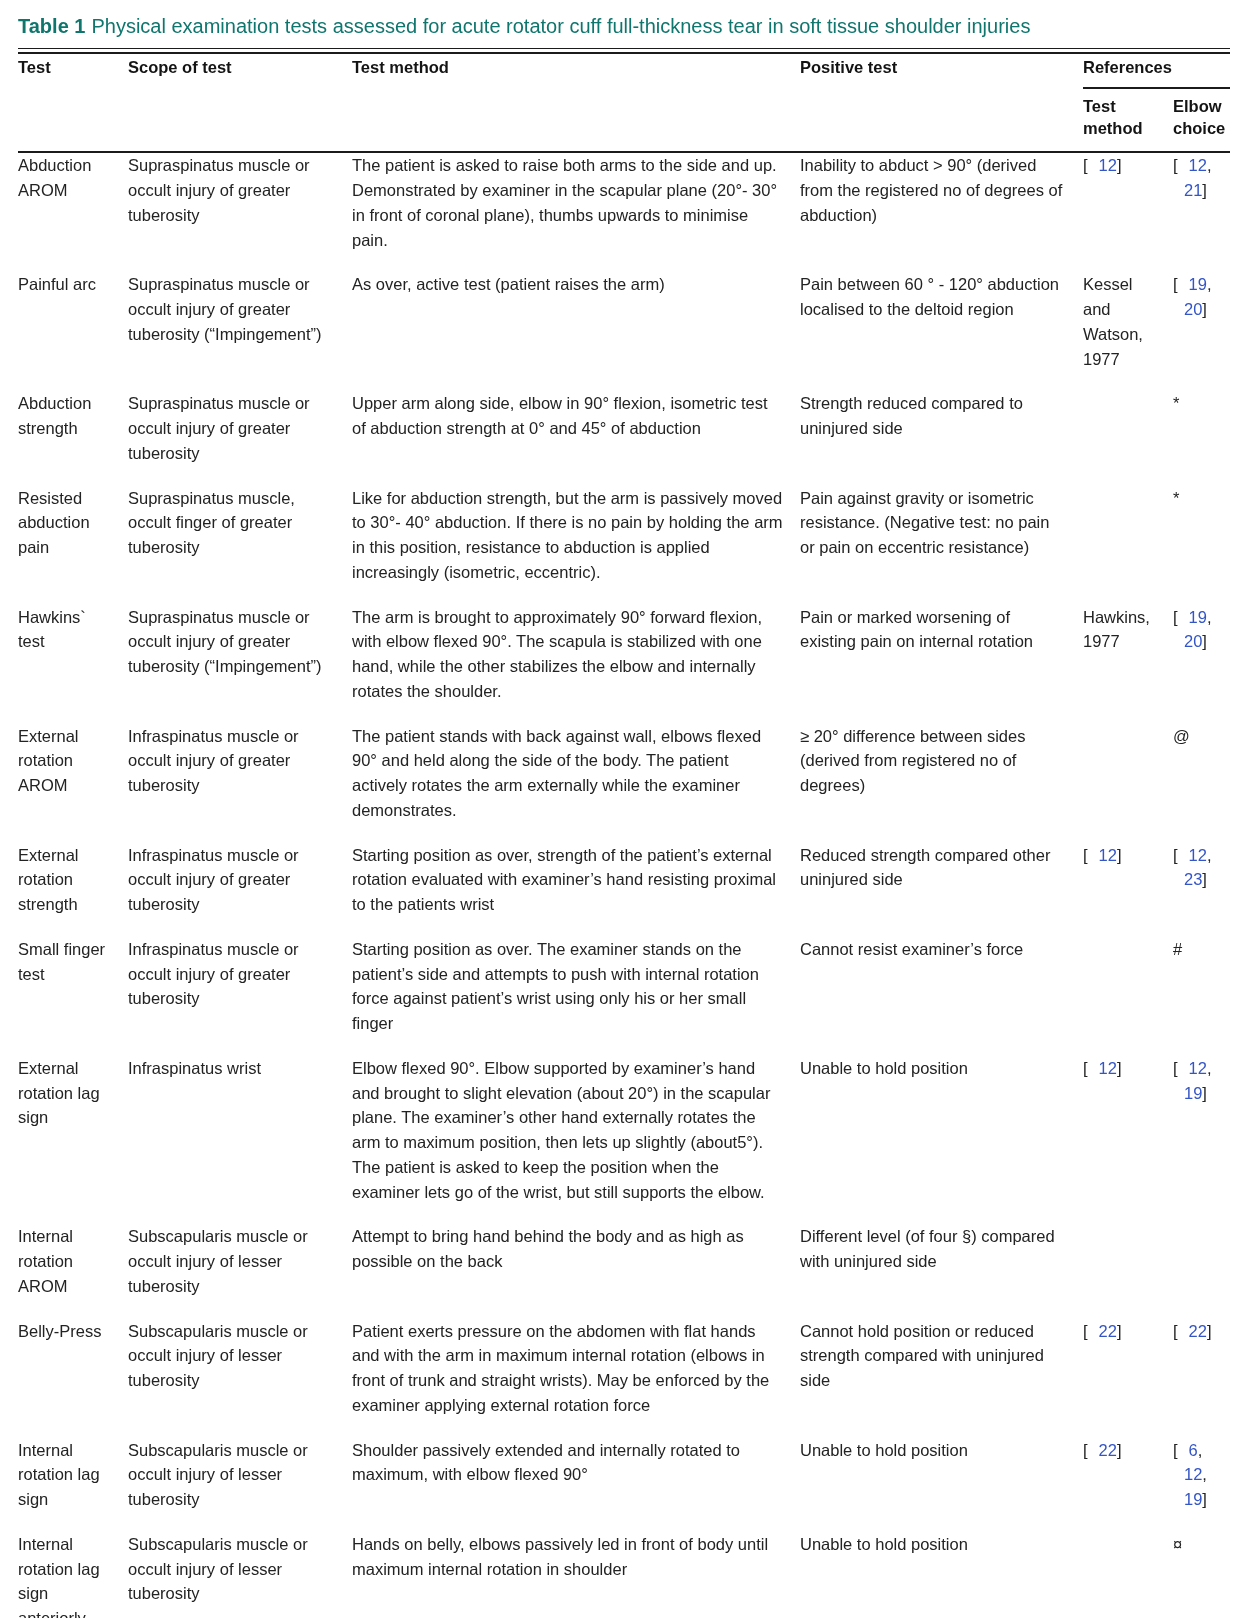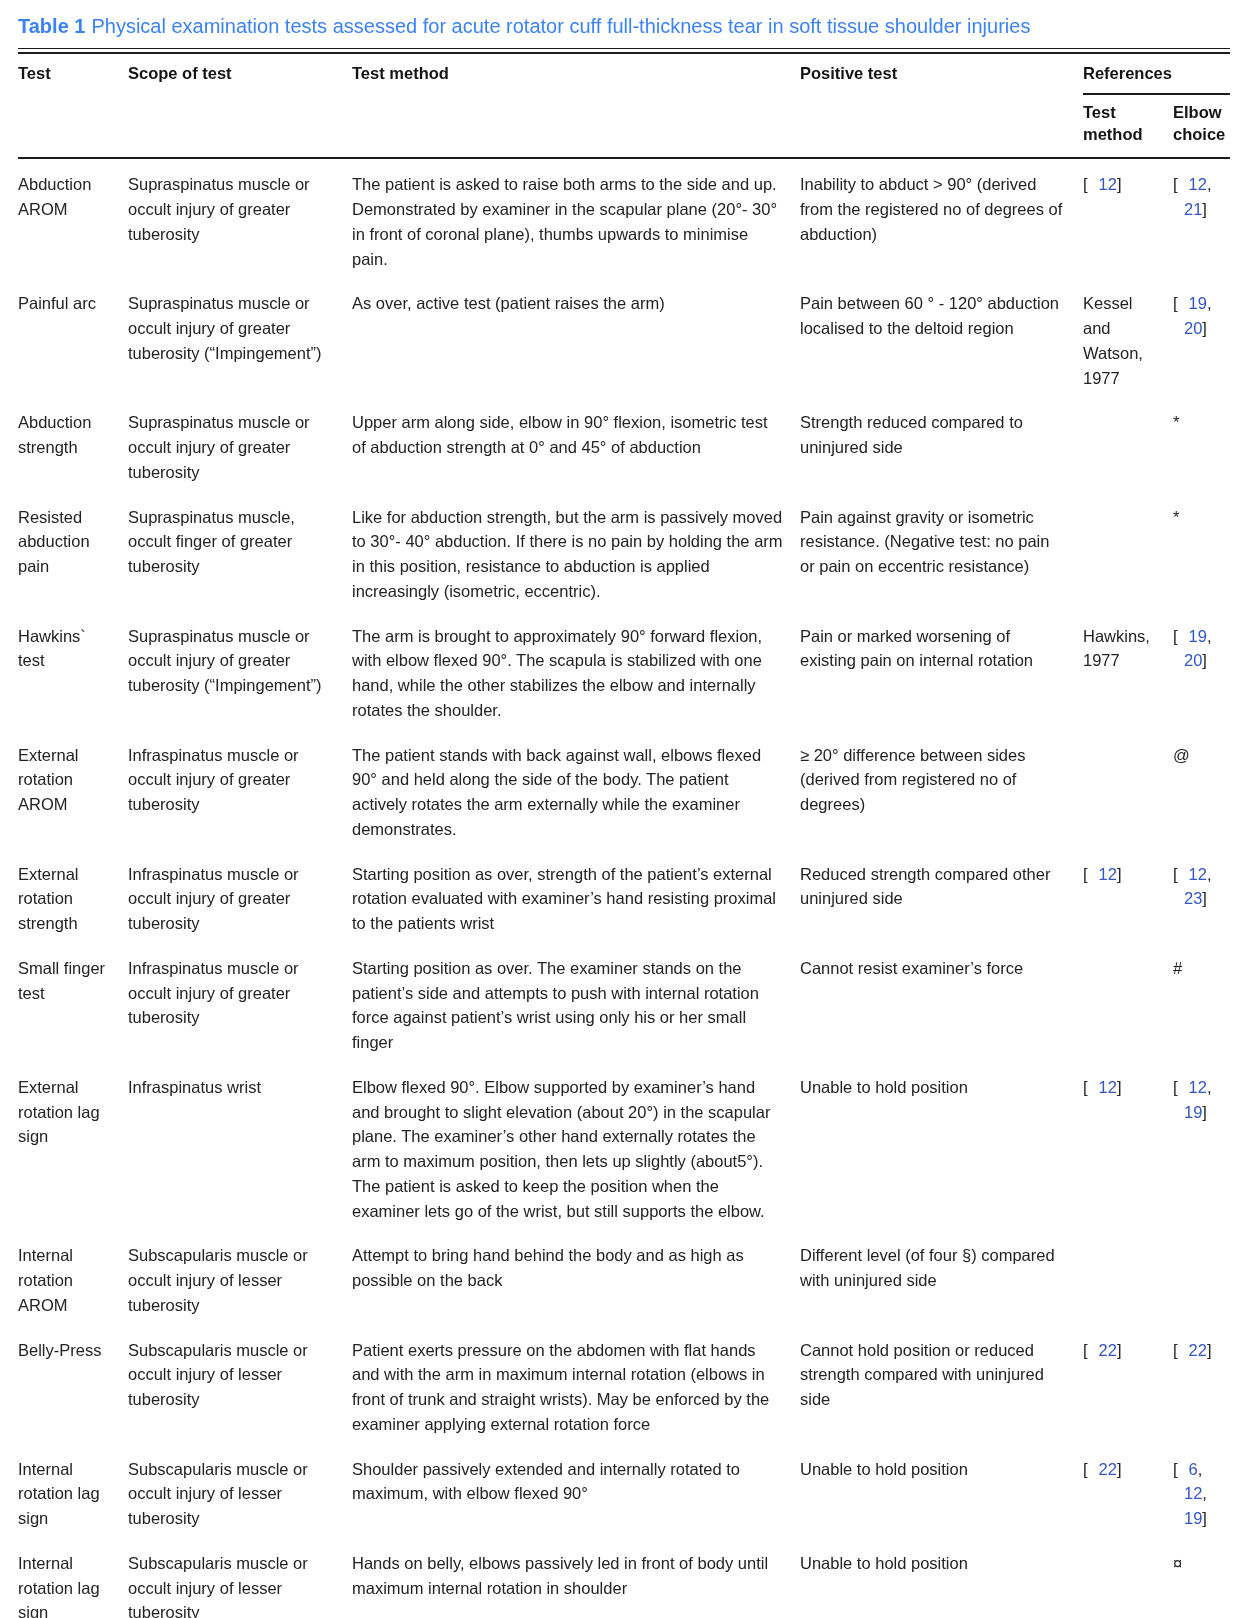--- a/index.html
+++ b/index.html
@@ -11,21 +11,21 @@
   .page {
     box-sizing: border-box;
     width: 1254px;
     min-height: 1618px;
     padding: 6px 24px 10px 18px;
   }
   .title {
     font-size: 20px;
     line-height: 1.25;
     margin: 8px 0 9px 0;
-    color: #3b82f6;
+    color: #0f766e;
     white-space: nowrap;
   }
   .title .title-label { font-weight: bold; margin-right: 6px; }
   .top-rule {
     height: 3px;
     border-top: 1px solid var(--rule, #1b1b1b);
     border-bottom: 2px solid var(--rule, #1b1b1b);
     margin-bottom: 0;
   }
   table.exam {
@@ -48,34 +48,34 @@
     line-height: 1.5;
     padding: 0 16px 7px 0;
     word-wrap: break-word;
   }
   th:last-child, td:last-child { padding-right: 0; }
 
   thead th {
     font-weight: bold;
     color: #141414;
     line-height: 1.3;
-    padding-top: 9px;
+    padding-top: 3px;
   }
   thead th.refs-header {
     border-bottom: 2px solid var(--rule, #1b1b1b);
     padding-bottom: 9px;
   }
   thead tr.subhead th {
     padding-top: 7px;
     padding-bottom: 12px;
     border-bottom: 2px solid var(--rule, #1b1b1b);
   }
   thead th.spanning { border-bottom: 2px solid var(--rule, #1b1b1b); }
 
-  tbody tr:first-child td { padding-top: 13px; }
+  tbody tr:first-child td { }
   tbody td { padding-bottom: 20px; }
 
   a.ref-link {
     color: var(--link, #3355c6);
     text-decoration: none;
     cursor: pointer;
     margin-left: 11px;
   }
 </style>
 </head>

